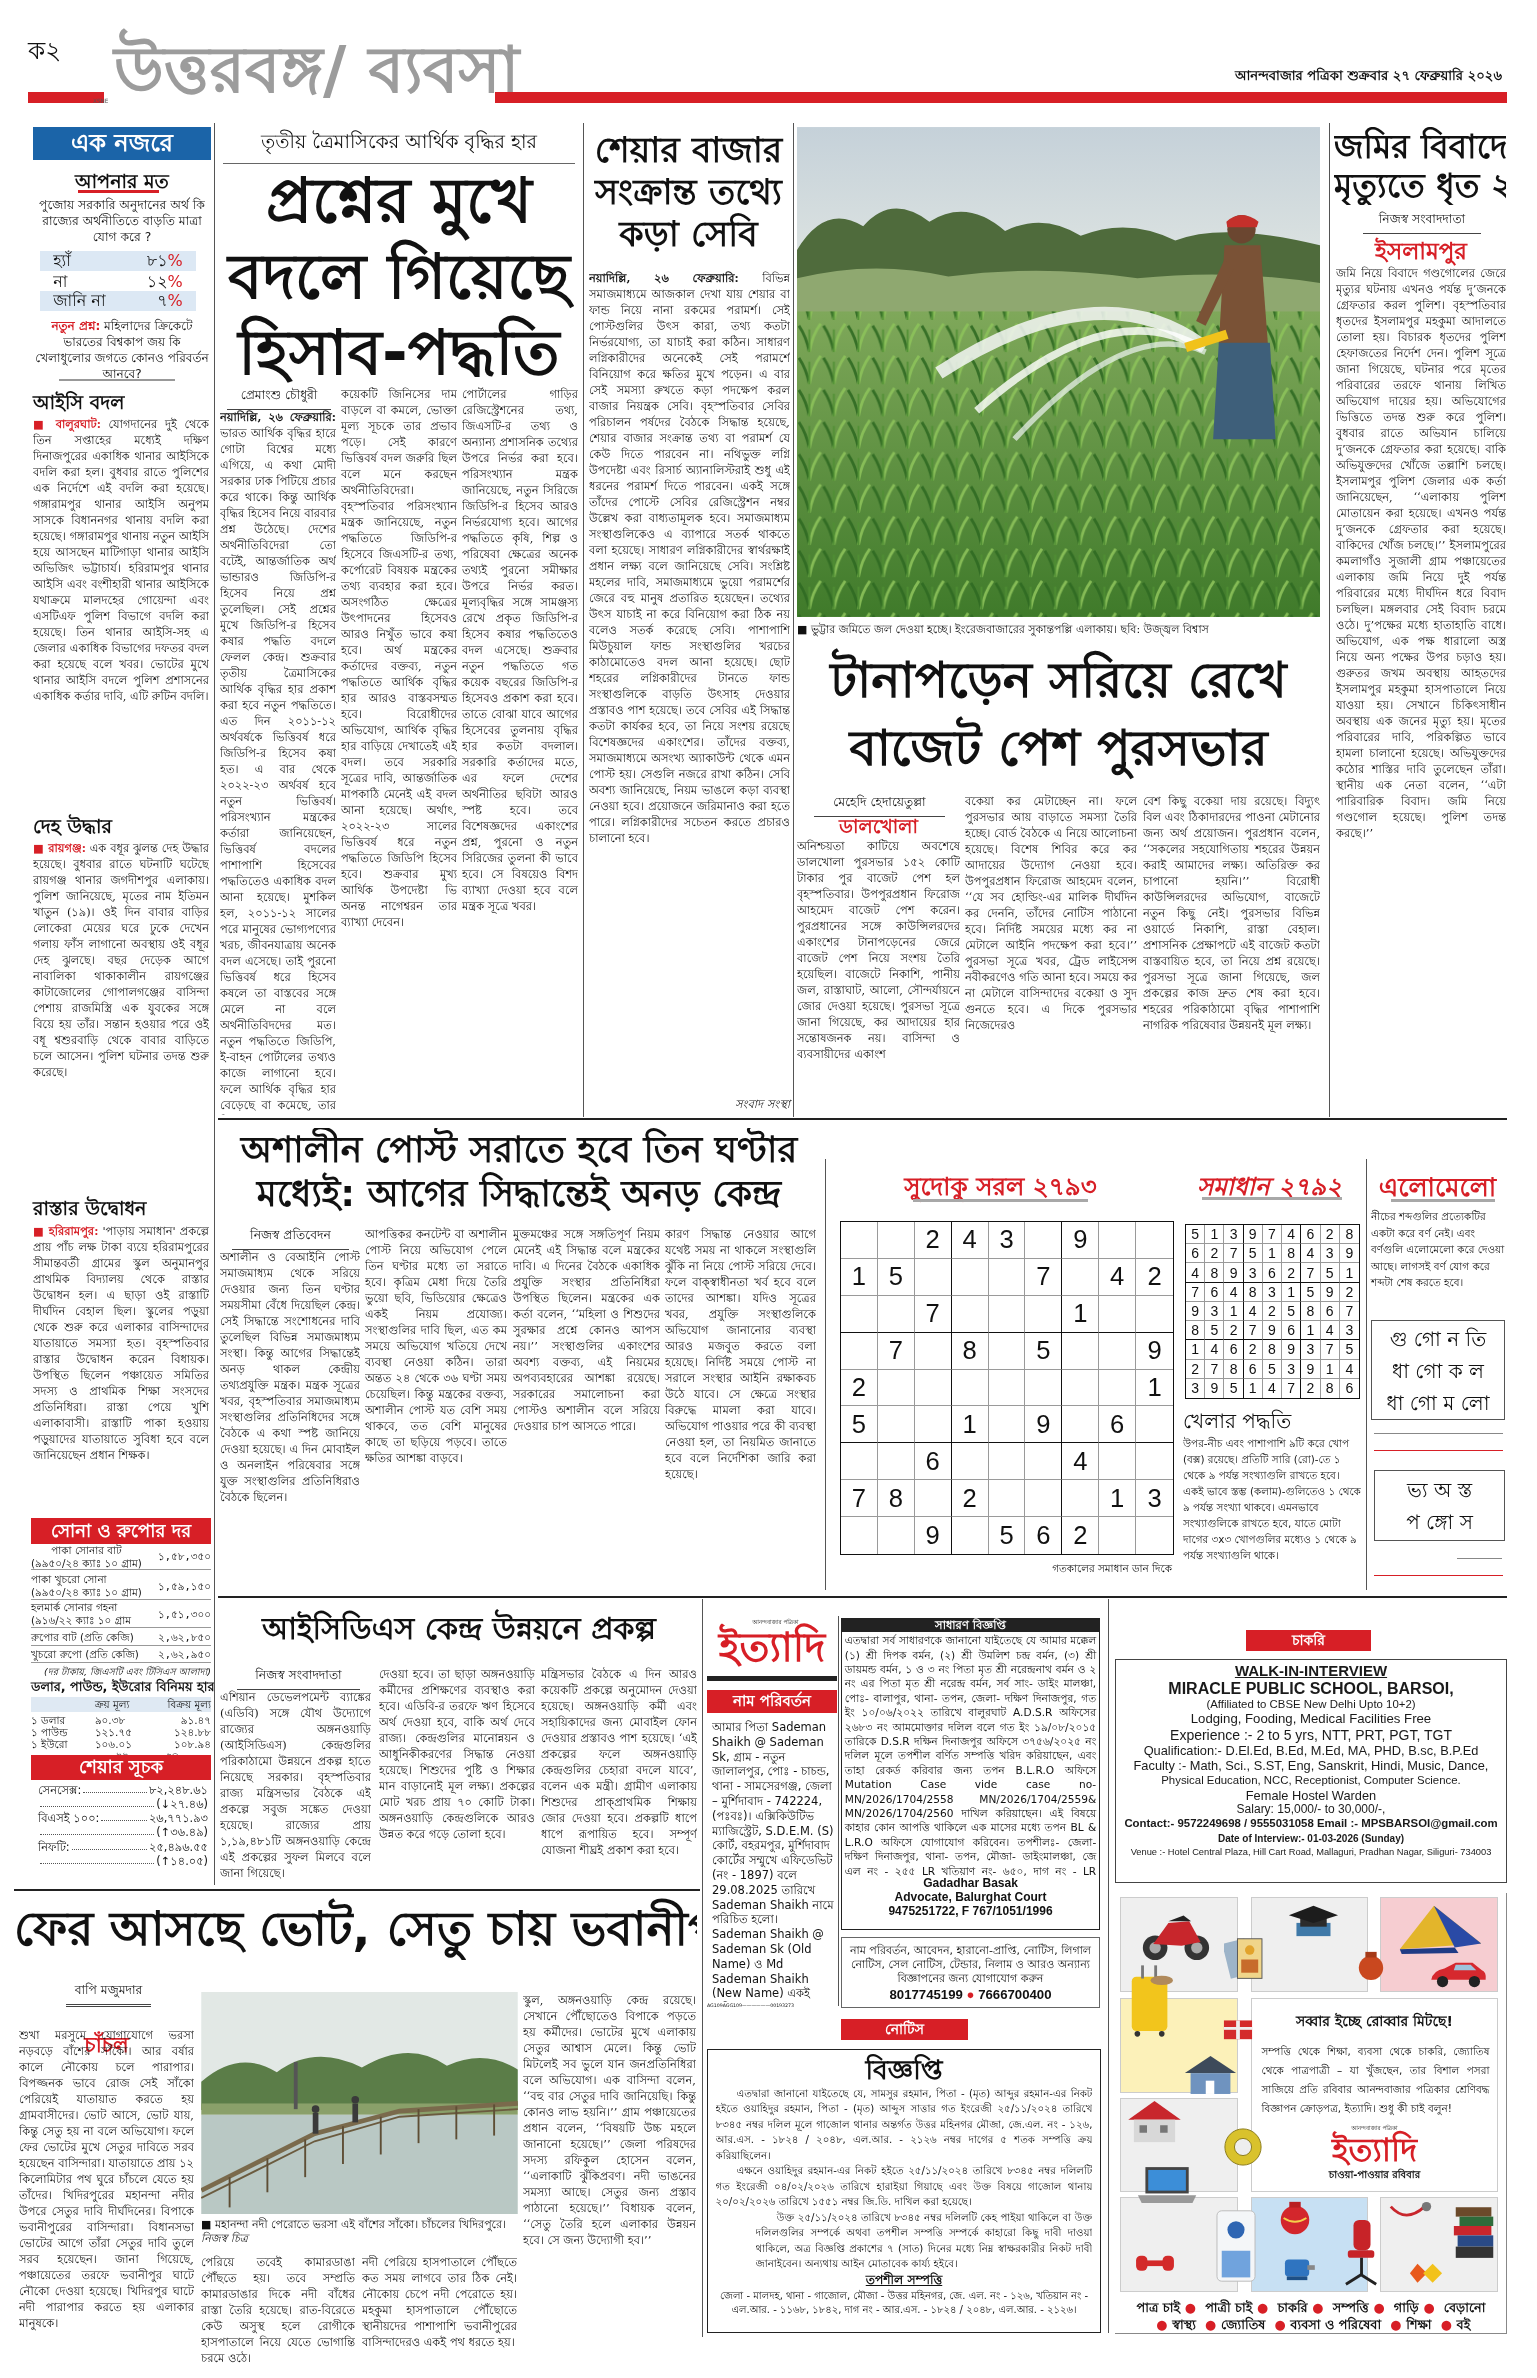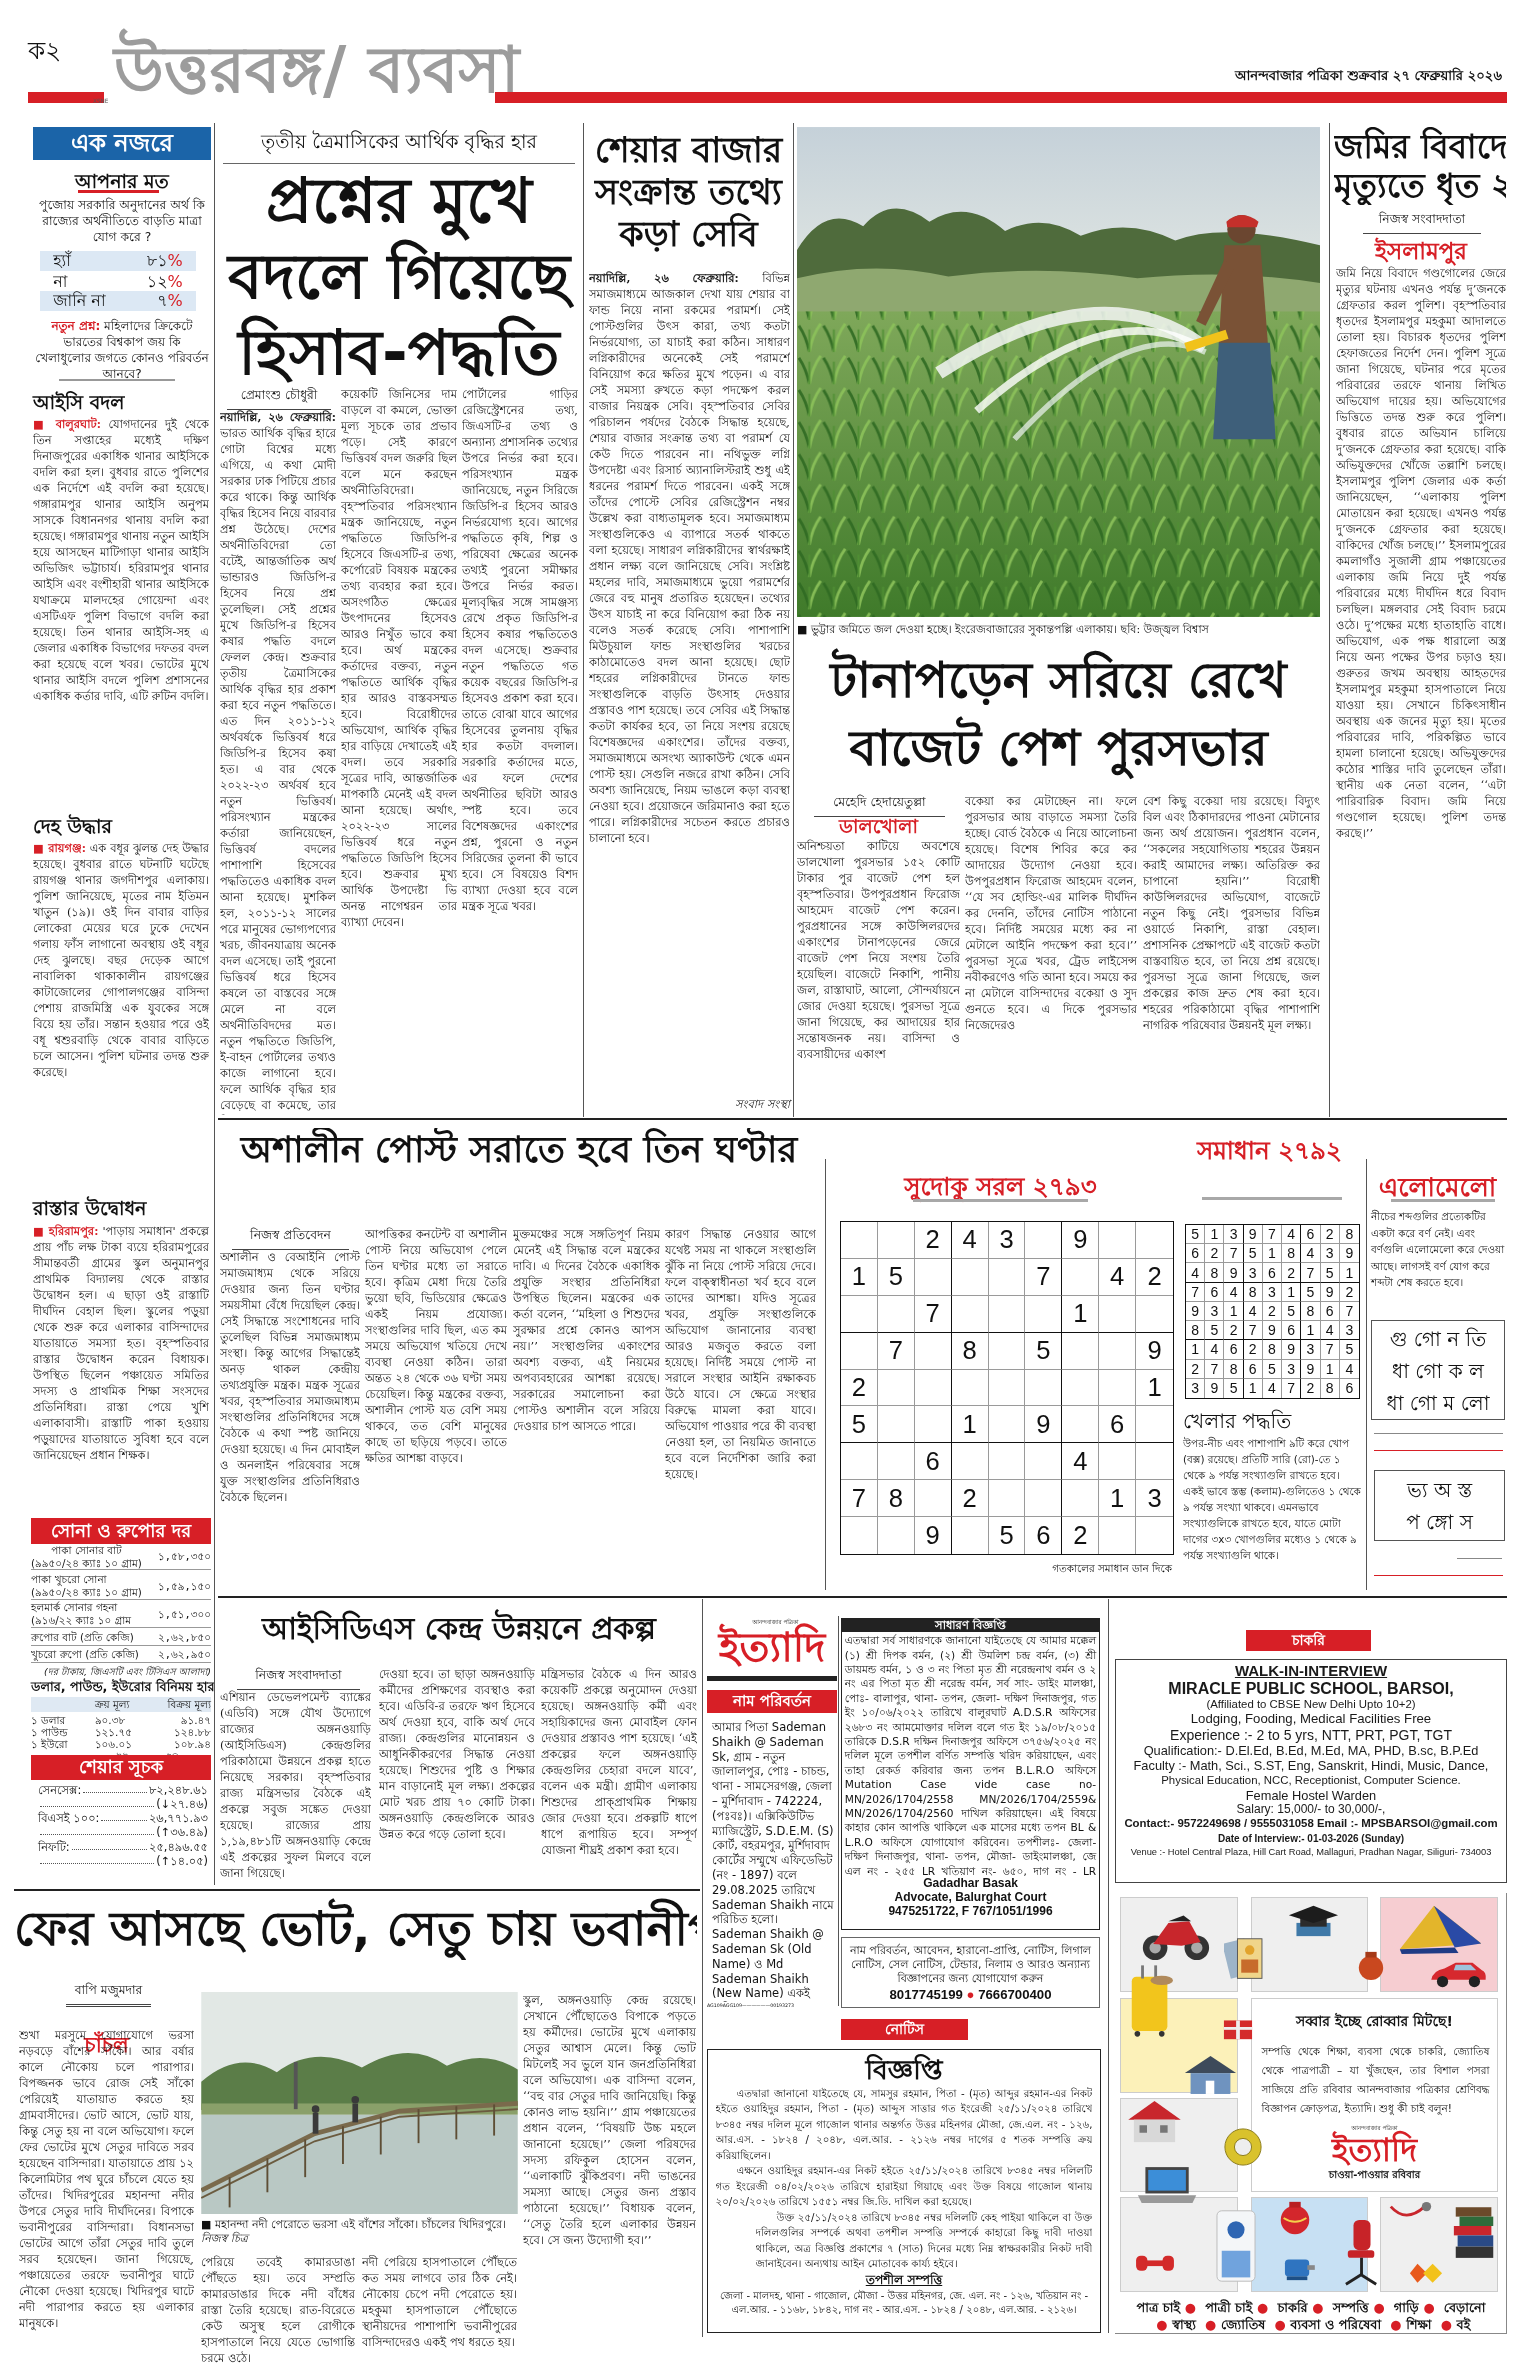--- a/index.html
+++ b/index.html
@@ -267,20 +267,21 @@
     <span>মৃত্যুতে ধৃত ২</span>
   </div>
   <div class="a byline" style="left:1363px;top:210px;width:118px;">নিজস্ব সংবাদদাতা</div>
   <div class="a place" style="left:1336px;top:233px;width:170px;font-size:23px;">ইসলামপুর</div>
   <div class="a txt" style="left:1336px;top:265px;width:170px;height:850px;">জমি নিয়ে বিবাদে গণ্ডগোলের জেরে মৃত্যুর ঘটনায় এখনও পর্যন্ত দু’জনকে গ্রেফতার করল পুলিশ। বৃহস্পতিবার ধৃতদের ইসলামপুর মহকুমা আদালতে তোলা হয়। বিচারক ধৃতদের পুলিশ হেফাজতের নির্দেশ দেন। পুলিশ সূত্রে জানা গিয়েছে, ঘটনার পরে মৃতের পরিবারের তরফে থানায় লিখিত অভিযোগ দায়ের হয়। অভিযোগের ভিত্তিতে তদন্ত শুরু করে পুলিশ। বুধবার রাতে অভিযান চালিয়ে দু’জনকে গ্রেফতার করা হয়েছে। বাকি অভিযুক্তদের খোঁজে তল্লাশি চলছে। ইসলামপুর পুলিশ জেলার এক কর্তা জানিয়েছেন, ‘‘এলাকায় পুলিশ মোতায়েন করা হয়েছে। এখনও পর্যন্ত দু’জনকে গ্রেফতার করা হয়েছে। বাকিদের খোঁজ চলছে।’’ ইসলামপুরের কমলাগাঁও সুজালী গ্রাম পঞ্চায়েতের এলাকায় জমি নিয়ে দুই পর্যন্ত পরিবারের মধ্যে দীর্ঘদিন ধরে বিবাদ চলছিল। মঙ্গলবার সেই বিবাদ চরমে ওঠে। দু’পক্ষের মধ্যে হাতাহাতি বাধে। অভিযোগ, এক পক্ষ ধারালো অস্ত্র নিয়ে অন্য পক্ষের উপর চড়াও হয়। গুরুতর জখম অবস্থায় আহতদের ইসলামপুর মহকুমা হাসপাতালে নিয়ে যাওয়া হয়। সেখানে চিকিৎসাধীন অবস্থায় এক জনের মৃত্যু হয়। মৃতের পরিবারের দাবি, পরিকল্পিত ভাবে হামলা চালানো হয়েছে। অভিযুক্তদের কঠোর শাস্তির দাবি তুলেছেন তাঁরা। স্থানীয় এক নেতা বলেন, ‘‘এটা পারিবারিক বিবাদ। জমি নিয়ে গণ্ডগোল হয়েছে। পুলিশ তদন্ত করছে।’’</div>
 
   <div class="hr" style="left:218px;top:1118px;width:1289px;"></div>
 
   <div class="a hl" style="left:220px;top:1128px;width:598px;font-size:36px;line-height:44px;">
     <span>অশালীন পোস্ট সরাতে হবে তিন ঘণ্টার</span>
+    <span>মধ্যেই: আগের সিদ্ধান্তেই অনড় কেন্দ্র</span>
   </div>
   <div class="a byline" style="left:232px;top:1226px;width:117px;">নিজস্ব প্রতিবেদন</div>
   <div class="a txt" style="left:220px;top:1249px;width:140px;height:336px;">অশালীন ও বেআইনি পোস্ট সমাজমাধ্যম থেকে সরিয়ে দেওয়ার জন্য তিন ঘণ্টার সময়সীমা বেঁধে দিয়েছিল কেন্দ্র। সেই সিদ্ধান্তে সংশোধনের দাবি তুলেছিল বিভিন্ন সমাজমাধ্যম সংস্থা। কিন্তু আগের সিদ্ধান্তেই অনড় থাকল কেন্দ্রীয় তথ্যপ্রযুক্তি মন্ত্রক। মন্ত্রক সূত্রের খবর, বৃহস্পতিবার সমাজমাধ্যম সংস্থাগুলির প্রতিনিধিদের সঙ্গে বৈঠকে এ কথা স্পষ্ট জানিয়ে দেওয়া হয়েছে। এ দিন মোবাইল ও অনলাইন পরিষেবার সঙ্গে যুক্ত সংস্থাগুলির প্রতিনিধিরাও বৈঠকে ছিলেন।</div>
   <div class="a txt" style="left:365px;top:1226px;width:142px;height:359px;">আপত্তিকর কনটেন্ট বা অশালীন পোস্ট নিয়ে অভিযোগ পেলে তিন ঘণ্টার মধ্যে তা সরাতে হবে। কৃত্রিম মেধা দিয়ে তৈরি ভুয়ো ছবি, ভিডিয়োর ক্ষেত্রেও একই নিয়ম প্রযোজ্য। সংস্থাগুলির দাবি ছিল, এত কম সময়ে অভিযোগ খতিয়ে দেখে ব্যবস্থা নেওয়া কঠিন। তারা অন্তত ২৪ থেকে ৩৬ ঘণ্টা সময় চেয়েছিল। কিন্তু মন্ত্রকের বক্তব্য, অশালীন পোস্ট যত বেশি সময় থাকবে, তত বেশি মানুষের কাছে তা ছড়িয়ে পড়বে। তাতে ক্ষতির আশঙ্কা বাড়বে।</div>
   <div class="a txt" style="left:513px;top:1226px;width:147px;height:359px;">মুক্তমঞ্চের সঙ্গে সঙ্গতিপূর্ণ নিয়ম মেনেই এই সিদ্ধান্ত বলে মন্ত্রকের দাবি। এ দিনের বৈঠকে একাধিক প্রযুক্তি সংস্থার প্রতিনিধিরা উপস্থিত ছিলেন। মন্ত্রকের এক কর্তা বলেন, ‘‘মহিলা ও শিশুদের সুরক্ষার প্রশ্নে কোনও আপস নয়।’’ সংস্থাগুলির একাংশের অবশ্য বক্তব্য, এই নিয়মের অপব্যবহারের আশঙ্কা রয়েছে। সরকারের সমালোচনা করা পোস্টও অশালীন বলে সরিয়ে দেওয়ার চাপ আসতে পারে।</div>
   <div class="a txt" style="left:665px;top:1226px;width:151px;height:359px;">কারণ সিদ্ধান্ত নেওয়ার আগে যথেষ্ট সময় না থাকলে সংস্থাগুলি ঝুঁকি না নিয়ে পোস্ট সরিয়ে দেবে। ফলে বাক্‌স্বাধীনতা খর্ব হবে বলে তাদের আশঙ্কা। যদিও সূত্রের খবর, প্রযুক্তি সংস্থাগুলিকে অভিযোগ জানানোর ব্যবস্থা আরও মজবুত করতে বলা হয়েছে। নির্দিষ্ট সময়ে পোস্ট না সরালে সংস্থার আইনি রক্ষাকবচ উঠে যাবে। সে ক্ষেত্রে সংস্থার বিরুদ্ধে মামলা করা যাবে। অভিযোগ পাওয়ার পরে কী ব্যবস্থা নেওয়া হল, তা নিয়মিত জানাতে হবে বলে নির্দেশিকা জারি করা হয়েছে।</div>
 
   <div class="vr" style="left:825px;top:1159px;height:431px;"></div>
 
   <div class="a ptitle" style="left:828px;top:1168px;width:345px;">সুদোকু সরল ২৭৯৩</div>
@@ -363,21 +364,21 @@
       <div class="cell br nb">9</div>
       <div class="cell nb"></div>
       <div class="cell nb">5</div>
       <div class="cell br nb">6</div>
       <div class="cell nb">2</div>
       <div class="cell nb"></div>
       <div class="cell nr nb"></div>
     </div>
   <div class="a" style="left:828px;top:1561px;width:344px;font-size:10.4px;text-align:right;">গতকালের সমাধান ডান দিকে</div>
 
-  <div class="a ptitle" style="left:1175px;top:1132px;width:189px;">সমাধান ২৭৯২</div>
+  <div class="a ptitle" style="left:1175px;top:1168px;width:189px;font-style:italic;">সমাধান ২৭৯২</div>
   <div class="a uline" style="left:1202px;top:1197px;width:140px;"></div>
   <div id="solution-grid" class="sgrid">
       <div class="cell">5</div>
       <div class="cell">1</div>
       <div class="cell br">3</div>
       <div class="cell">9</div>
       <div class="cell">7</div>
       <div class="cell br">4</div>
       <div class="cell">6</div>
       <div class="cell">2</div>

